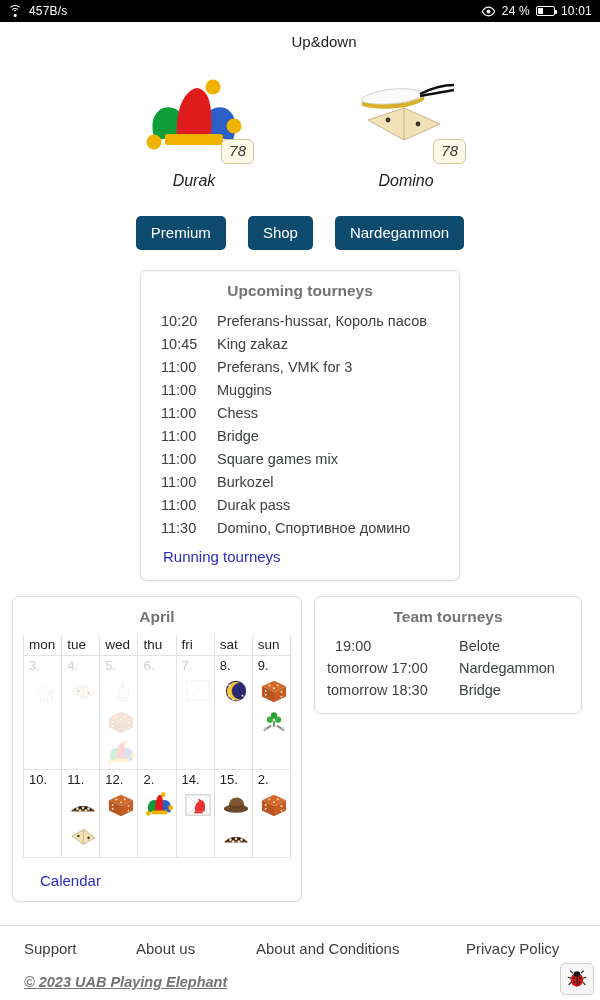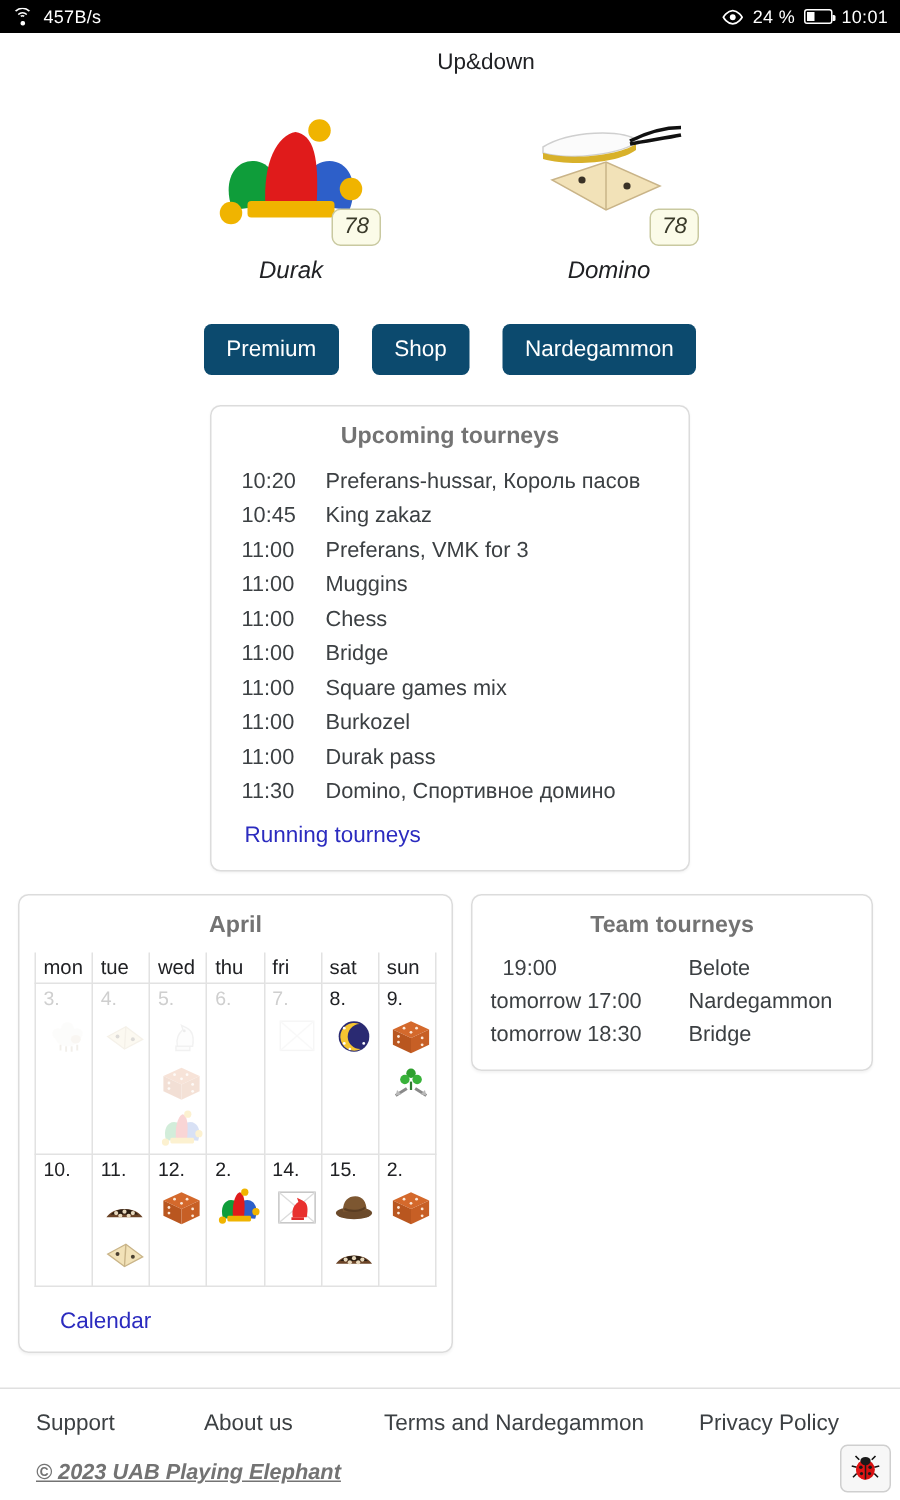--- a/index.html
+++ b/index.html
@@ -593,21 +593,21 @@
           <span>Bridge</span>
         </div>
       </div>
   </div>
 </div>
 
 <div class="footer">
   <div class="foot-links">
     <span class="fl1">Support</span>
     <span class="fl2">About us</span>
-    <span class="fl3">Terms and Nardegammon</span>
+    <span class="fl3">About and Conditions</span>
     <span>Privacy Policy</span>
   </div>
   <div class="copyright">© 2023 UAB Playing Elephant</div>
   <div class="bug-btn">
     <svg width="20" height="20" viewBox="0 0 24 24">
       <path d="M7 5 L4 2 M17 5 L20 2 M5 11 L1 10 M19 11 L23 10 M5 16 L2 19 M19 16 L22 19" stroke="#111" stroke-width="1.3" fill="none"></path>
       <ellipse cx="12" cy="13" rx="7.5" ry="8" fill="#d81010"></ellipse>
       <path d="M12 5.2 a7.5 8 0 0 0 -7.5 7.8 a7.5 8 0 0 0 7.5 8 z" fill="#e21414"></path>
       <rect x="11.4" y="5.5" width="1.2" height="15" fill="#1a1a1a"></rect>
       <ellipse cx="12" cy="6" rx="4.1" ry="3.3" fill="#1a1a1a"></ellipse>

